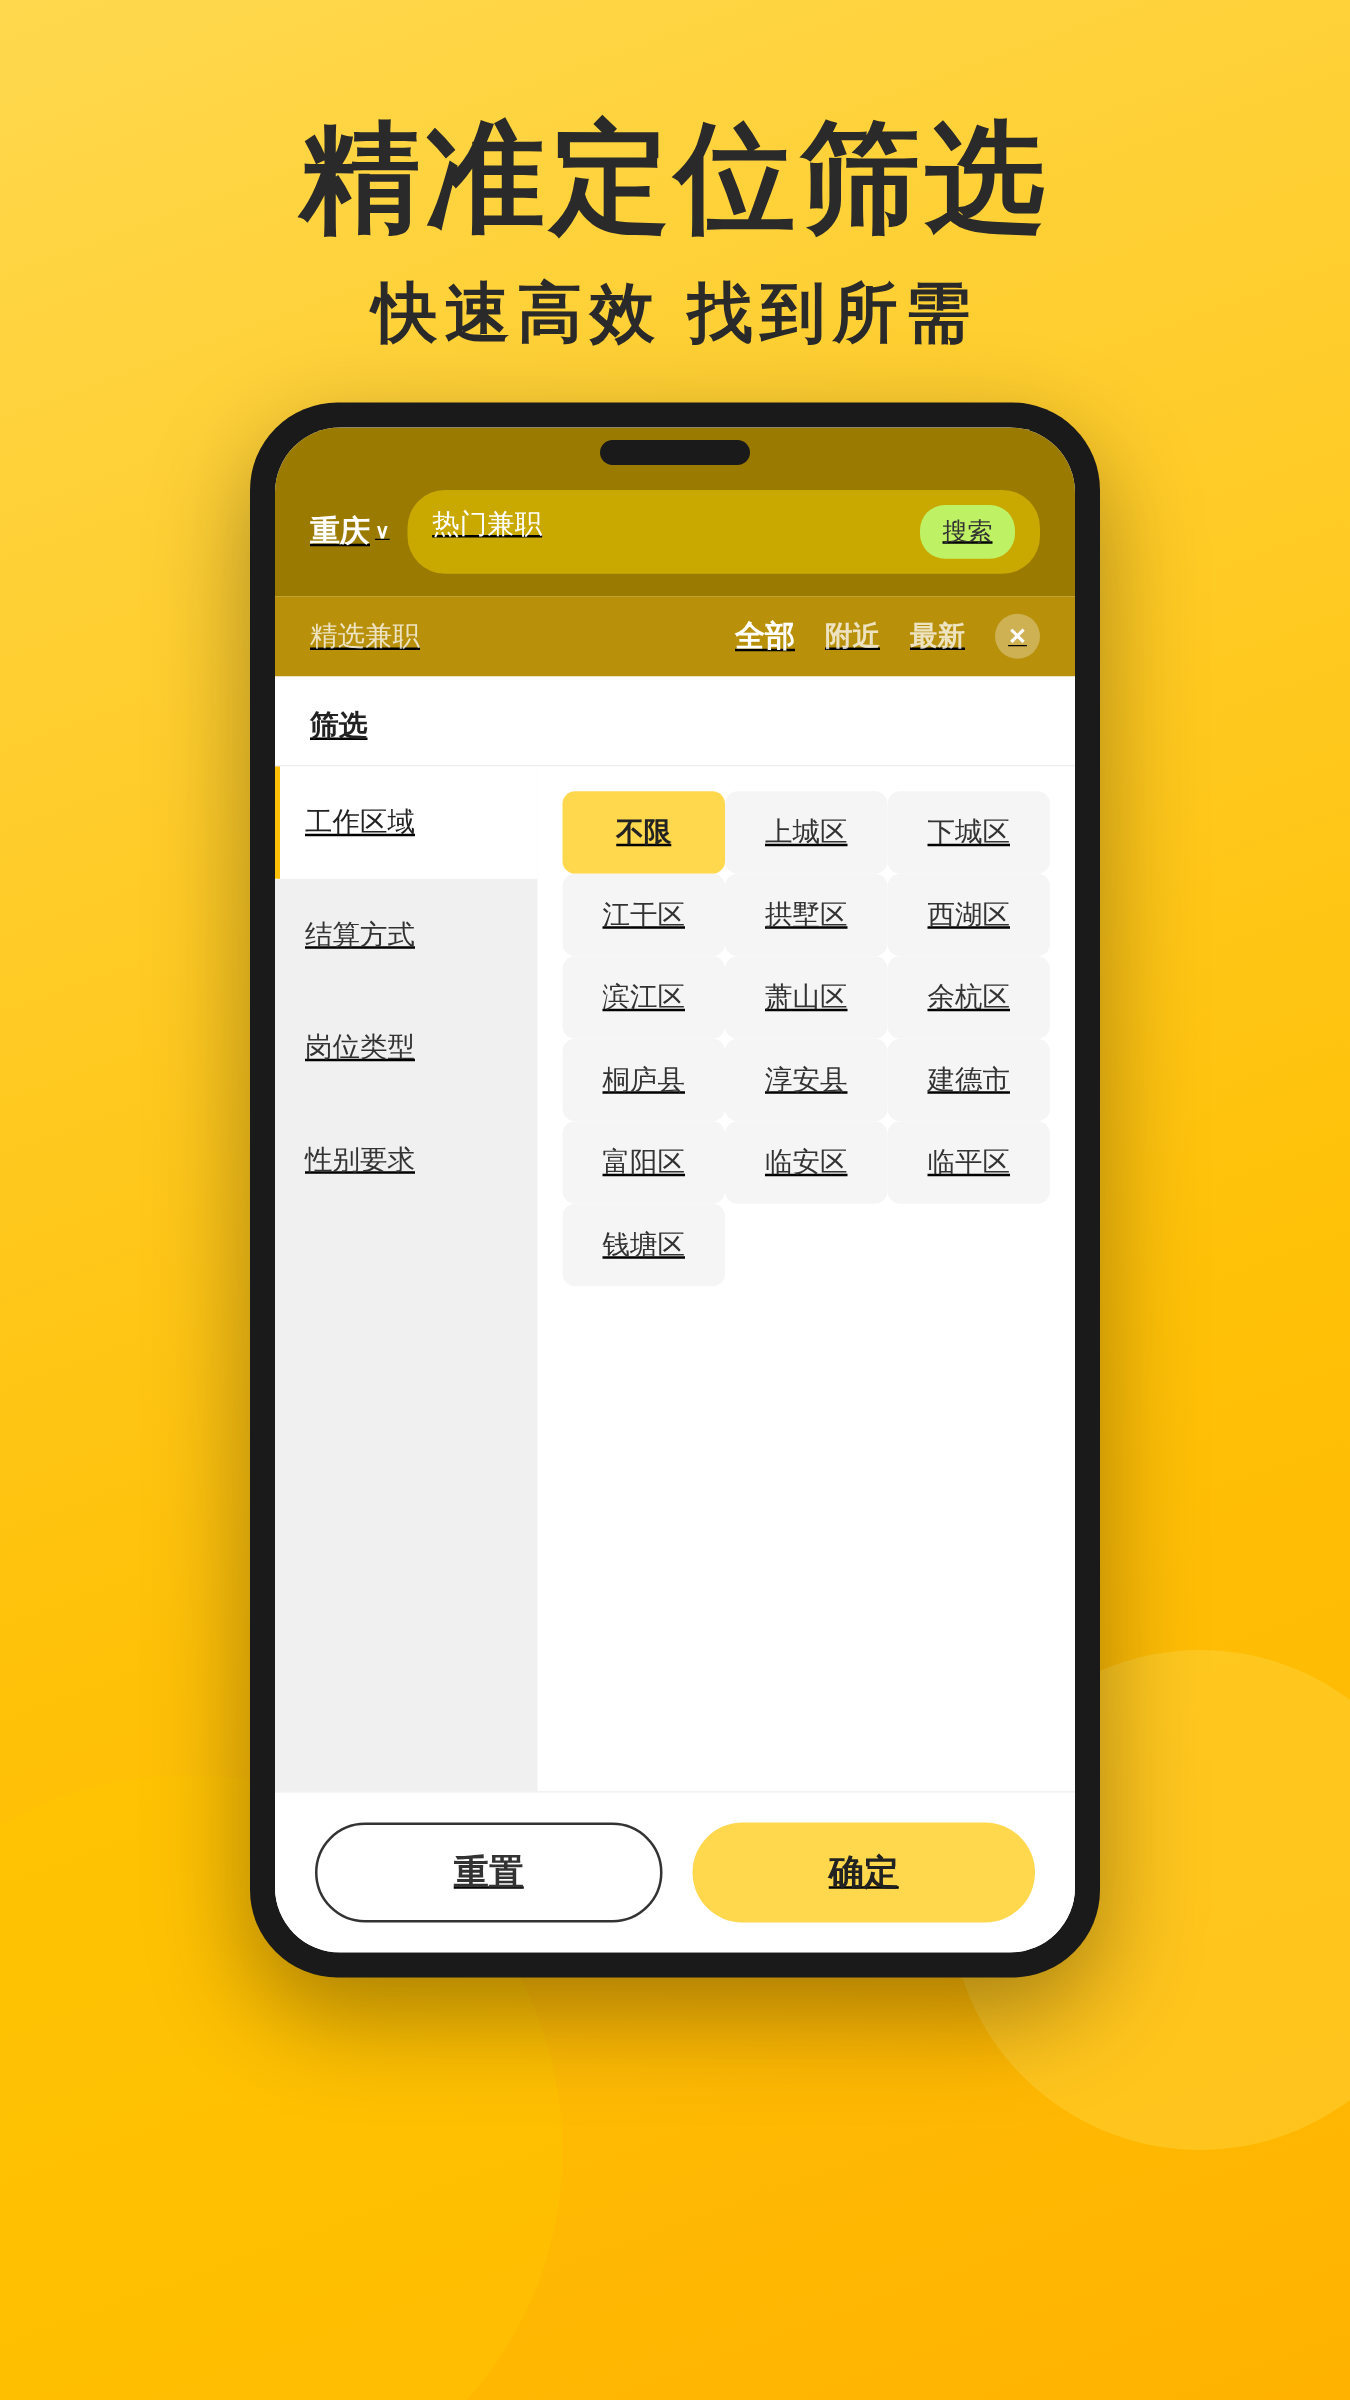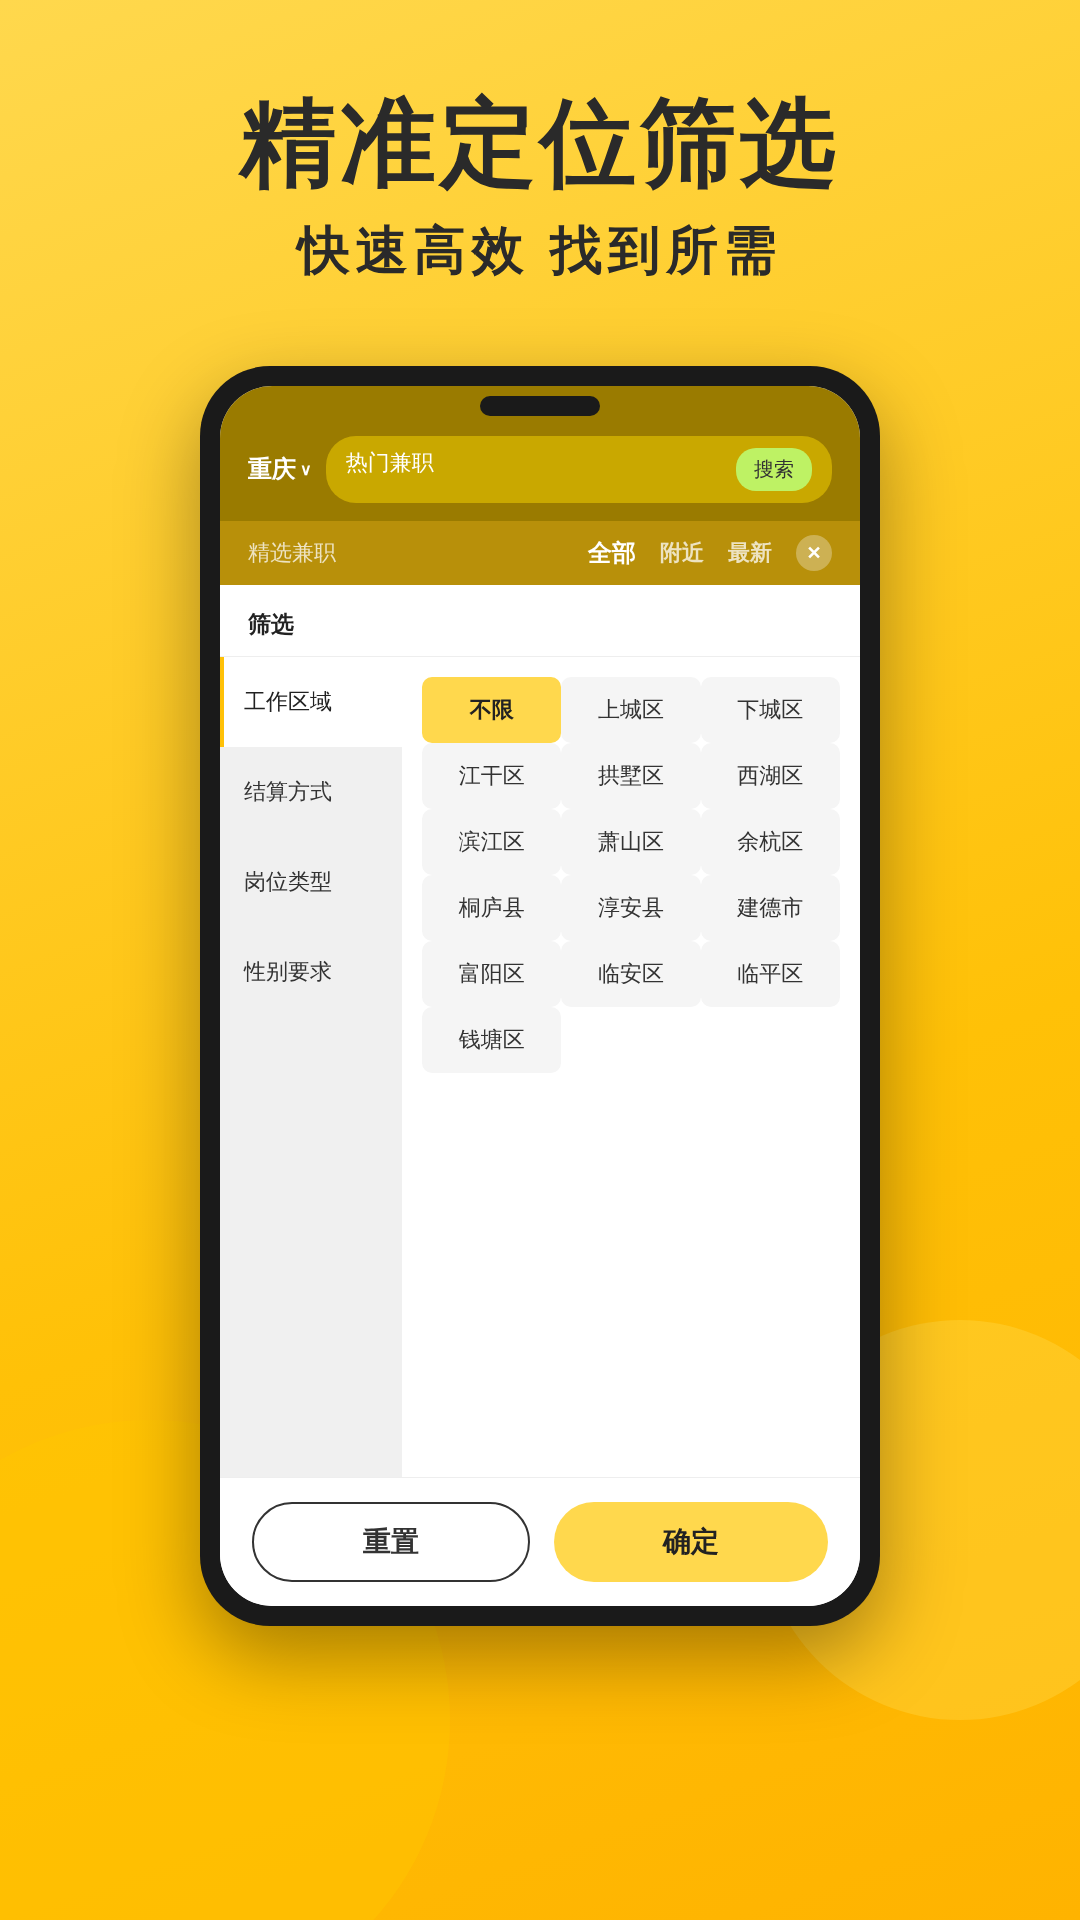--- a/index.html
+++ b/index.html
@@ -56,23 +56,24 @@
     .headline-sub {
       font-size: 52px;
       font-weight: 600;
       color: #2a2a2a;
       margin-top: 20px;
       letter-spacing: 6px;
     }
 
     
     .phone-wrapper {
-      margin-top: 80px;
+      margin-top: 36px;
       z-index: 2;
       position: relative;
+      text-decoration: underline;
     }
 
     .phone {
       width: 680px;
       height: 1260px;
       background: #1a1a1a;
       border-radius: 70px;
       padding: 20px;
       box-shadow: 0 30px 80px rgba(0,0,0,0.35);
       position: relative;
@@ -197,21 +198,21 @@
       display: flex;
       align-items: center;
       justify-content: center;
       color: #fff;
       font-size: 18px;
       font-weight: bold;
     }
 
     
     .filter-sidebar {
-      width: 182px;
+      width: 210px;
       background: #f0f0f0;
       display: flex;
       flex-direction: column;
       flex-shrink: 0;
     }
 
     .filter-sidebar-item {
       padding: 30px 20px;
       font-size: 22px;
       color: #333;

